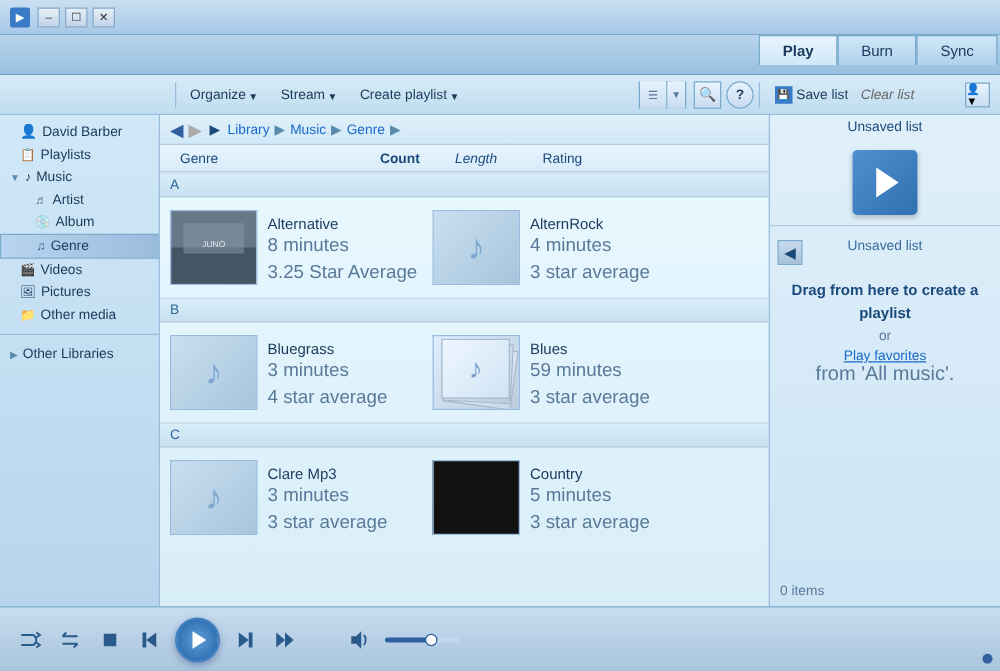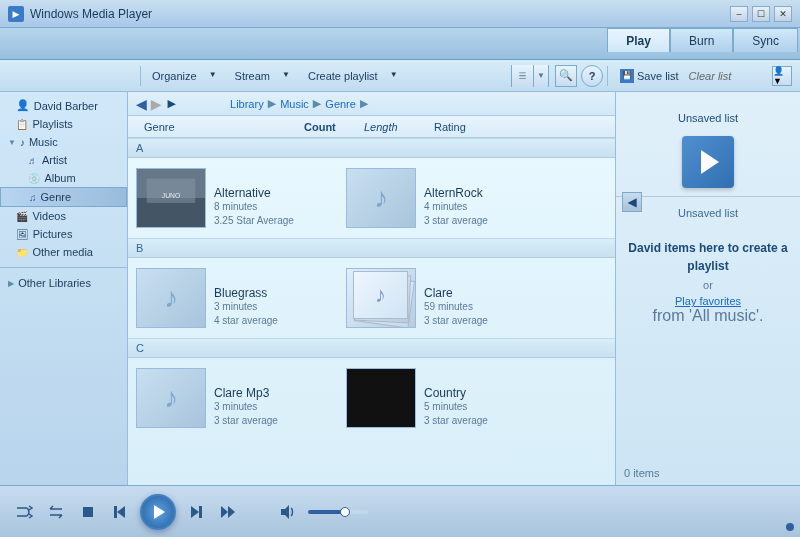--- a/index.html
+++ b/index.html
@@ -53,21 +53,21 @@
       cursor: pointer;
       color: #1a3a5c;
       height: 24px;
       display: flex; align-items: center;
     }
     .tab-btn.active {
       background: linear-gradient(to bottom, #e8f4ff, #d0e8f8);
       font-weight: bold;
     }
     .toolbar-btn {
-      display: flex; align-items: flex-start; gap: 12px;
+      display: flex; align-items: flex-end; gap: 2px;
       padding: 2px 6px;
       background: transparent;
       border: 1px solid transparent;
       cursor: pointer;
       font-size: 11px;
       color: #1a3a5c;
       border-radius: 2px;
     }
     .toolbar-btn .arrow { font-size: 8px; }
     #search-box {
@@ -239,31 +239,31 @@
       position: relative;
       overflow: hidden;
     }
     .album-art.dark { background: #222; }
     .album-art .music-note {
       font-size: 28px;
       color: rgba(100,150,200,0.7);
     }
     .genre-info { flex: 1; }
     .genre-name { font-size: 12px; color: #1a3a5c; font-weight: normal; }
-    .genre-detail { font-size: 10px; color: #5a7a9a; line-height: 1.4; }
+    .genre-detail { font-size: 15px; color: #5a7a9a; line-height: 1.4; }
 
     
     #right-panel {
       width: 185px;
       background: linear-gradient(to bottom, #e0f0fa, #cce4f4);
       border-left: 1px solid #9abcdc;
       display: flex;
       flex-direction: column;
       align-items: center;
-      padding-top: 20px;
+      padding-top: 4px;
       flex-shrink: 0;
       position: relative;
     }
 
     .unsaved-label {
       font-size: 11px; color: #1a4a7c;
       text-align: center;
       margin-bottom: 4px;
     }
     .play-icon-large {
@@ -374,21 +374,20 @@
     
     .alt-art {
       background: linear-gradient(135deg, #7799bb, #445566);
     }
   </style>
 </head>
 <body>
 
 <div id="title-bar">
   <div class="title-icon">▶</div>
-  <span class="title-text">Windows Media Player</span>
   <div class="window-controls">
     <div class="win-btn">–</div>
     <div class="win-btn">☐</div>
     <div class="win-btn">✕</div>
   </div>
 </div>
 
 <div style="display:flex; position:relative; background: linear-gradient(to bottom, #b8d4ec, #98c0e0); height:32px; border-bottom:1px solid #6a9cbc;">
   <div style="flex:1;"></div>
   <div class="tab-btn active">Play</div>
@@ -481,21 +480,21 @@
       <span>Other Libraries</span>
     </div>
   </div>
 
   <div id="content-wrapper">
 
     <div id="breadcrumb">
       <span style="font-size:14px;color:#3060a0;cursor:pointer;">◀</span>
       <span style="font-size:14px;color:#aaa;cursor:pointer;">▶</span>
       <span style="margin:0 2px;">▶</span>
-      <span style="color:#1a6ac8;cursor:pointer;margin-left:48px;">Library</span>
+      <span style="color:#1a6ac8;cursor:pointer;">Library</span>
       <span style="color:#5a8aac;">▶</span>
       <span style="color:#1a6ac8;cursor:pointer;">Music</span>
       <span style="color:#5a8aac;">▶</span>
       <span style="color:#1a6ac8;cursor:pointer;">Genre</span>
       <span style="color:#5a8aac;">▶</span>
     </div>
 
     <div id="col-headers">
       <span class="col-header col-genre">Genre</span>
       <span class="col-header col-count">Count</span>
@@ -555,21 +554,21 @@
         <div class="genre-item">
           <div class="album-art" style="background:linear-gradient(135deg,#ddeeff,#bbccdd);position:relative;">
 
             <div style="position:absolute;width:55px;height:48px;background:linear-gradient(135deg,#e8f4ff,#c8d8ec);border:1px solid #aabbcc;top:8px;left:10px;transform:rotate(8deg);"></div>
             <div style="position:absolute;width:55px;height:48px;background:linear-gradient(135deg,#ddeeff,#bbccdd);border:1px solid #aabbcc;top:5px;left:8px;transform:rotate(3deg);"></div>
             <div style="position:absolute;width:55px;height:48px;background:linear-gradient(135deg,#eef6ff,#d0e4f4);border:1px solid #aabbcc;top:2px;left:6px;display:flex;align-items:center;justify-content:center;">
               <span style="font-size:22px;color:rgba(80,120,180,0.7);">♪</span>
             </div>
           </div>
           <div class="genre-info">
-            <div class="genre-name">Clare</div>
+            <div class="genre-name">Blues</div>
             <div class="genre-detail">
               <span>59 minutes</span><br>
               <span>3 star average</span>
             </div>
           </div>
         </div>
       </div>
 
       <div class="section-header">C</div>
       <div class="genre-row">
@@ -606,21 +605,21 @@
     <div class="play-icon-large">
       <div class="play-triangle"></div>
     </div>
 
     <div style="width:100%;border-top:1px solid #b0ccdc;padding-top:8px;display:flex;flex-direction:column;align-items:center;">
       <div class="unsaved-label2">Unsaved list</div>
     </div>
 
     <div class="back-arrow-btn">◀</div>
 
-    <div class="drag-text">David items here to create a playlist</div>
+    <div class="drag-text">Drag from here to create a playlist</div>
     <div class="or-text">or</div>
     <div class="play-fav-link">Play favorites</div>
     <div class="from-text">from 'All music'.</div>
 
     <div class="items-count">0 items</div>
   </div>
 
 </div>
 
 <div id="player-bar">

